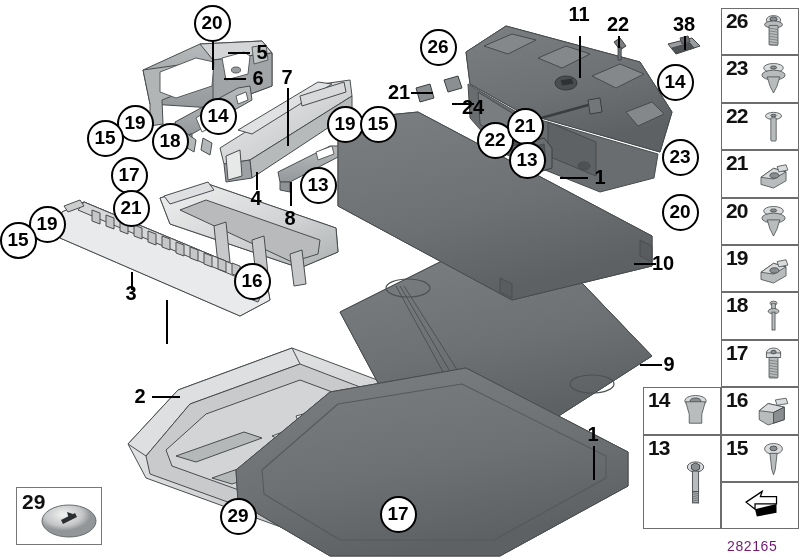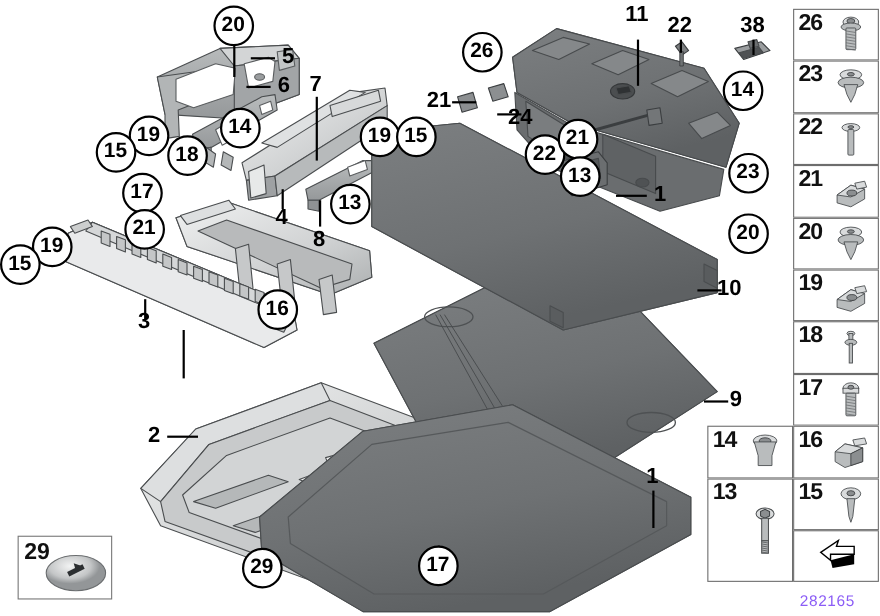--- a/index.html
+++ b/index.html
@@ -21,21 +21,21 @@
   .lead{position:absolute;background:#000;z-index:30;}
   .lead.h{height:1.6px;}
   .lead.v{width:1.6px;}
 
   
   #legend{position:absolute;z-index:50;}
   .cell{position:absolute;border:1.1px solid #6d6d6d;background:#fff;box-sizing:border-box;}
   .cell .num{position:absolute;left:4px;top:1px;font-size:21px;font-weight:bold;
              color:#111;letter-spacing:-1px;line-height:1.05;}
   .cell .art{position:absolute;right:4px;top:3px;bottom:3px;width:54%;}
-  .diagid{position:absolute;font-size:14px;color:#8b5cf6;letter-spacing:.6px;z-index:50;}
+  .diagid{position:absolute;font-size:14px;color:#701a75;letter-spacing:.6px;z-index:50;}
 
   
   .thumbbox{position:absolute;border:1.4px solid #777;background:#fff;box-sizing:border-box;z-index:45;}
   .thumbbox .num{position:absolute;left:5px;top:2px;font-size:21px;font-weight:bold;color:#111;}
 
   
   .part{position:absolute;z-index:10;}
   .part svg{display:block;overflow:visible;}
 </style>
 </head>

